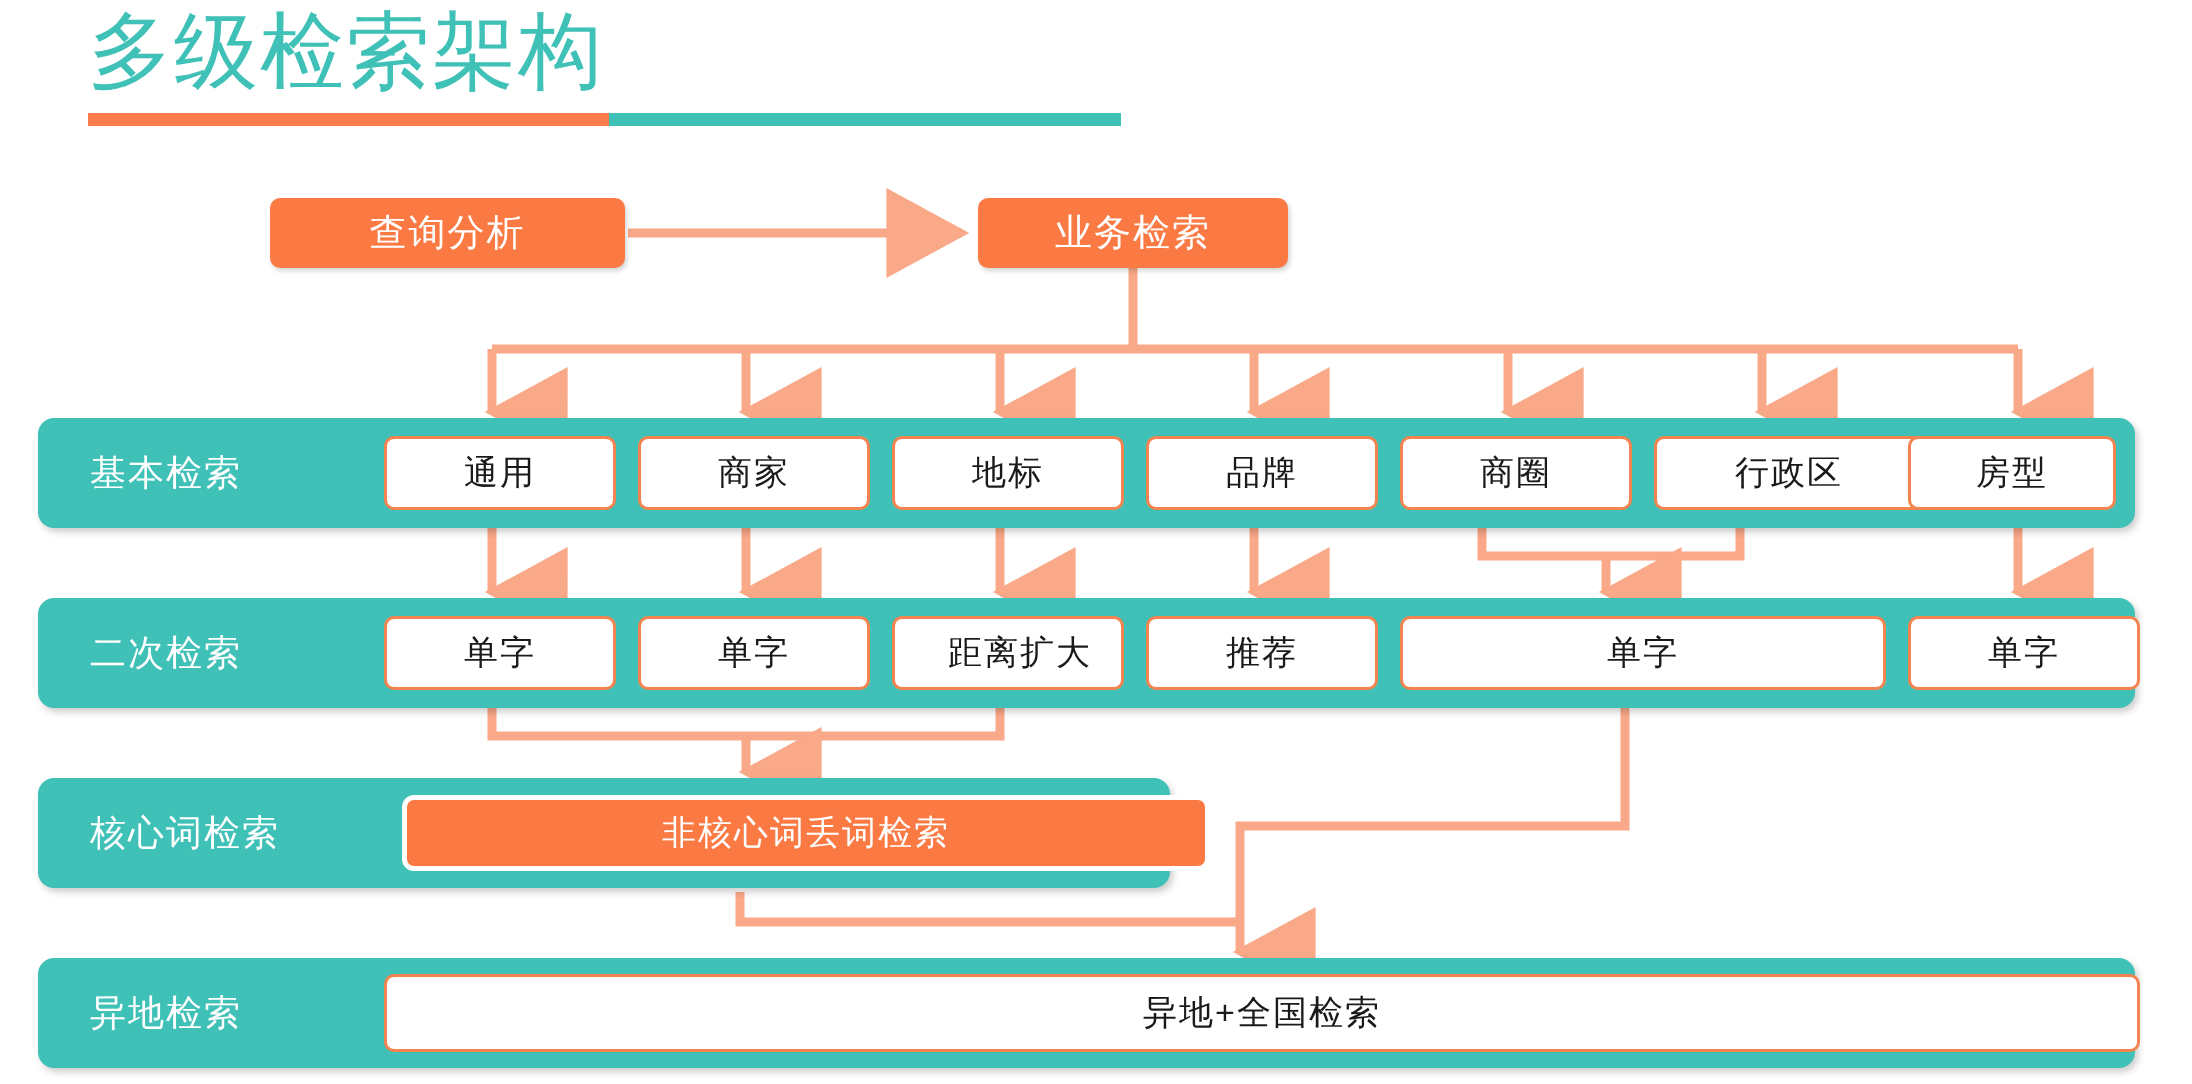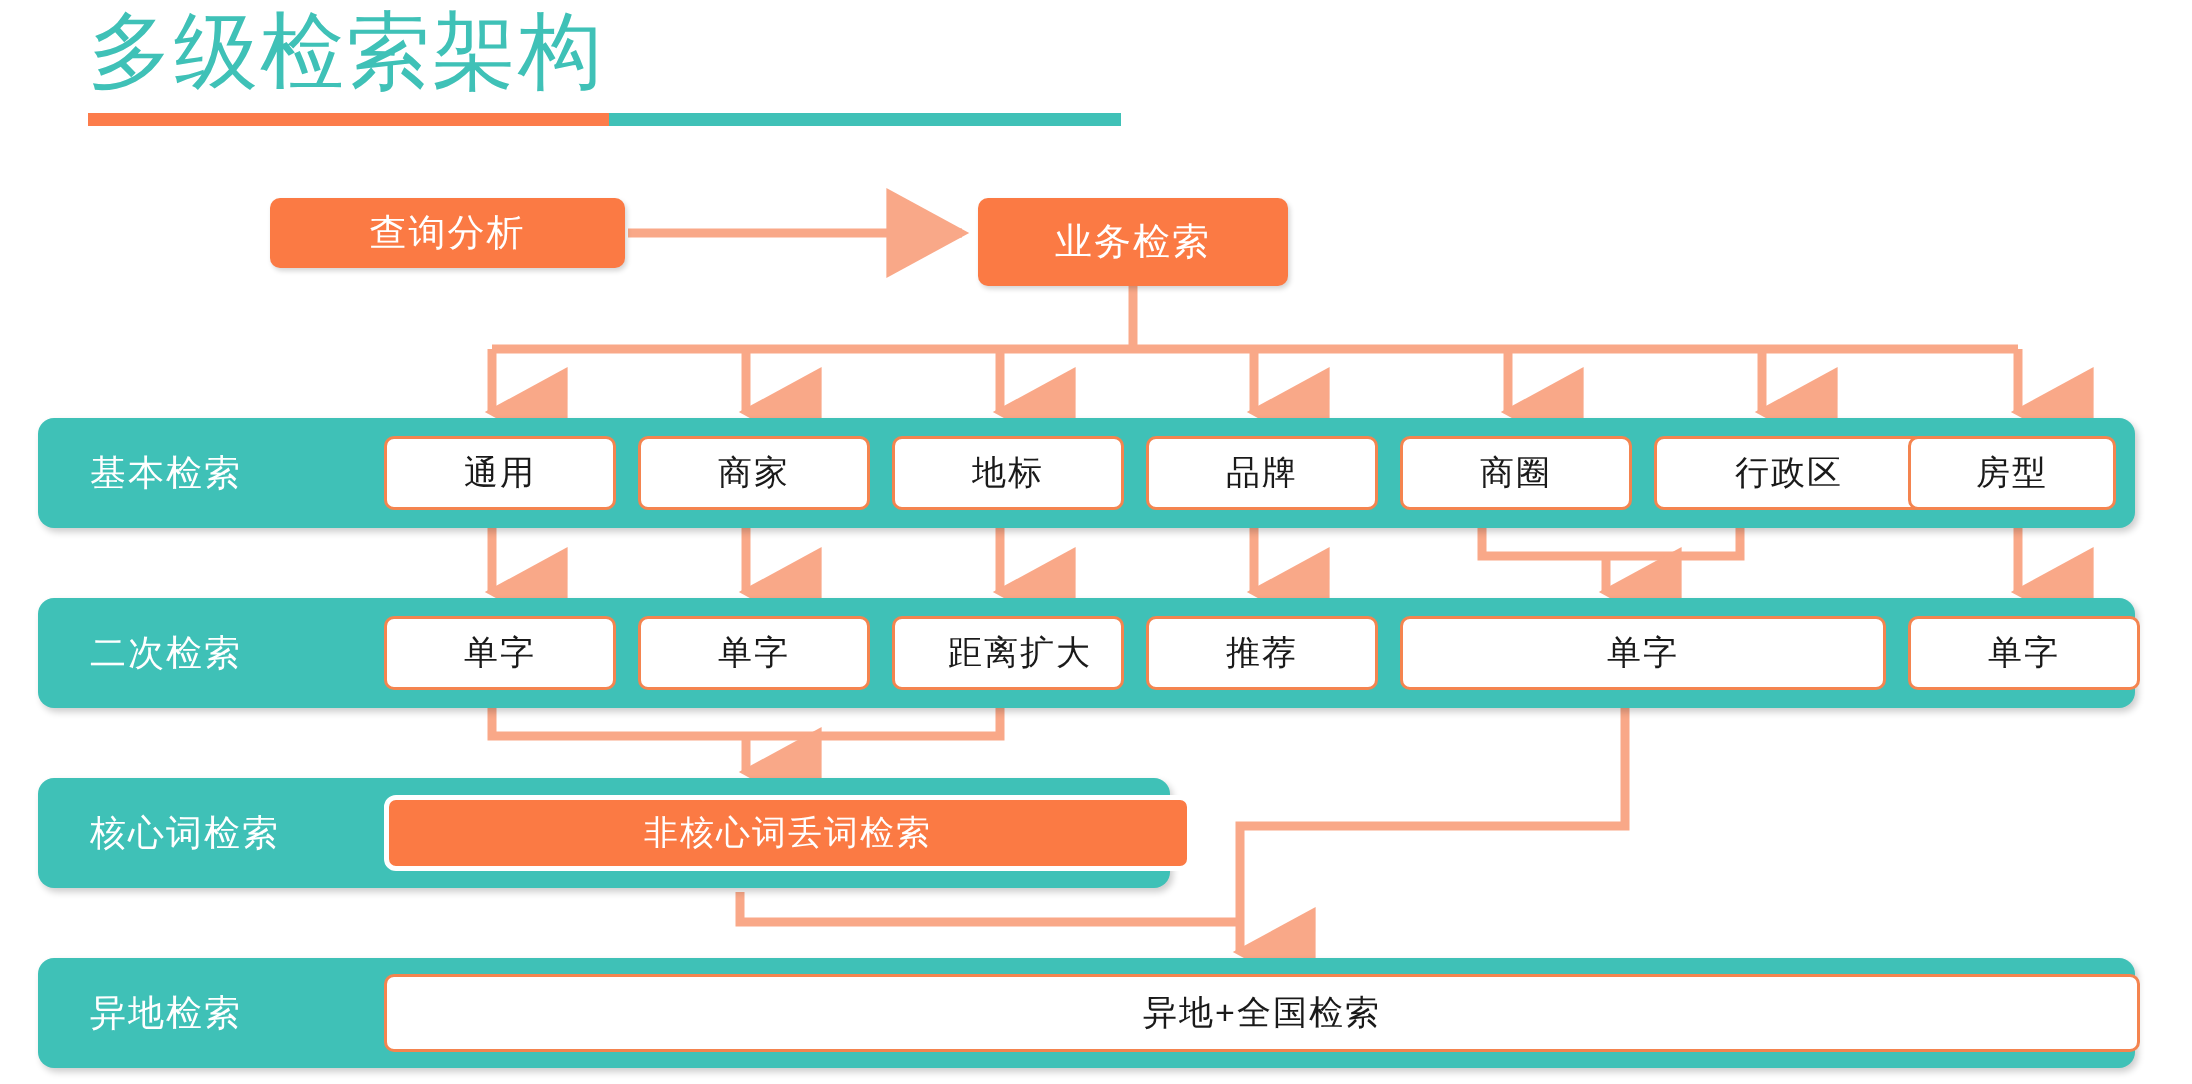--- a/index.html
+++ b/index.html
@@ -62,21 +62,21 @@
     border-radius: 10px;
     color: #ffffff;
     font-size: 37px;
     display: flex;
     align-items: center;
     justify-content: center;
     box-shadow: 2px 3px 5px rgba(0,0,0,0.17);
     letter-spacing: 2px;
   }
   #node-query   { left: 270px; top: 198px; width: 355px; height: 70px; }
-  #node-biz     { left: 978px; top: 198px; width: 310px; height: 88px; }
+  #node-biz     { left: 978px; top: 198px; width: 310px; height: 70px; }
 
   
   .band {
     position: absolute;
     background: #3fc1b7;
     border-radius: 16px;
     box-shadow: 3px 4px 7px rgba(0,0,0,0.20);
   }
   .band-label {
     position: absolute;
@@ -129,21 +129,21 @@
 
   
   #s-c0 { left: 346px;  width: 232px; }
   #s-c1 { left: 600px;  width: 232px; }
   #s-c2 { left: 854px;  width: 232px; padding-left: 24px; }
   #s-c3 { left: 1108px; width: 232px; }
   #s-c4 { left: 1362px; width: 486px; }
   #s-c5 { left: 1870px; width: 232px; }
 
   
-  #k-c0 { left: 346px;  width: 808px; height: 76px; top: 17px; }
+  #k-c0 { left: 364px;  width: 808px; height: 76px; top: 17px; }
 
   
   #r-c0 { left: 346px;  width: 1756px; height: 78px; top: 16px; }
 </style>
 </head>
 <body>
 
 <div id="canvas">
 
   <div class="title">多级检索架构</div>

